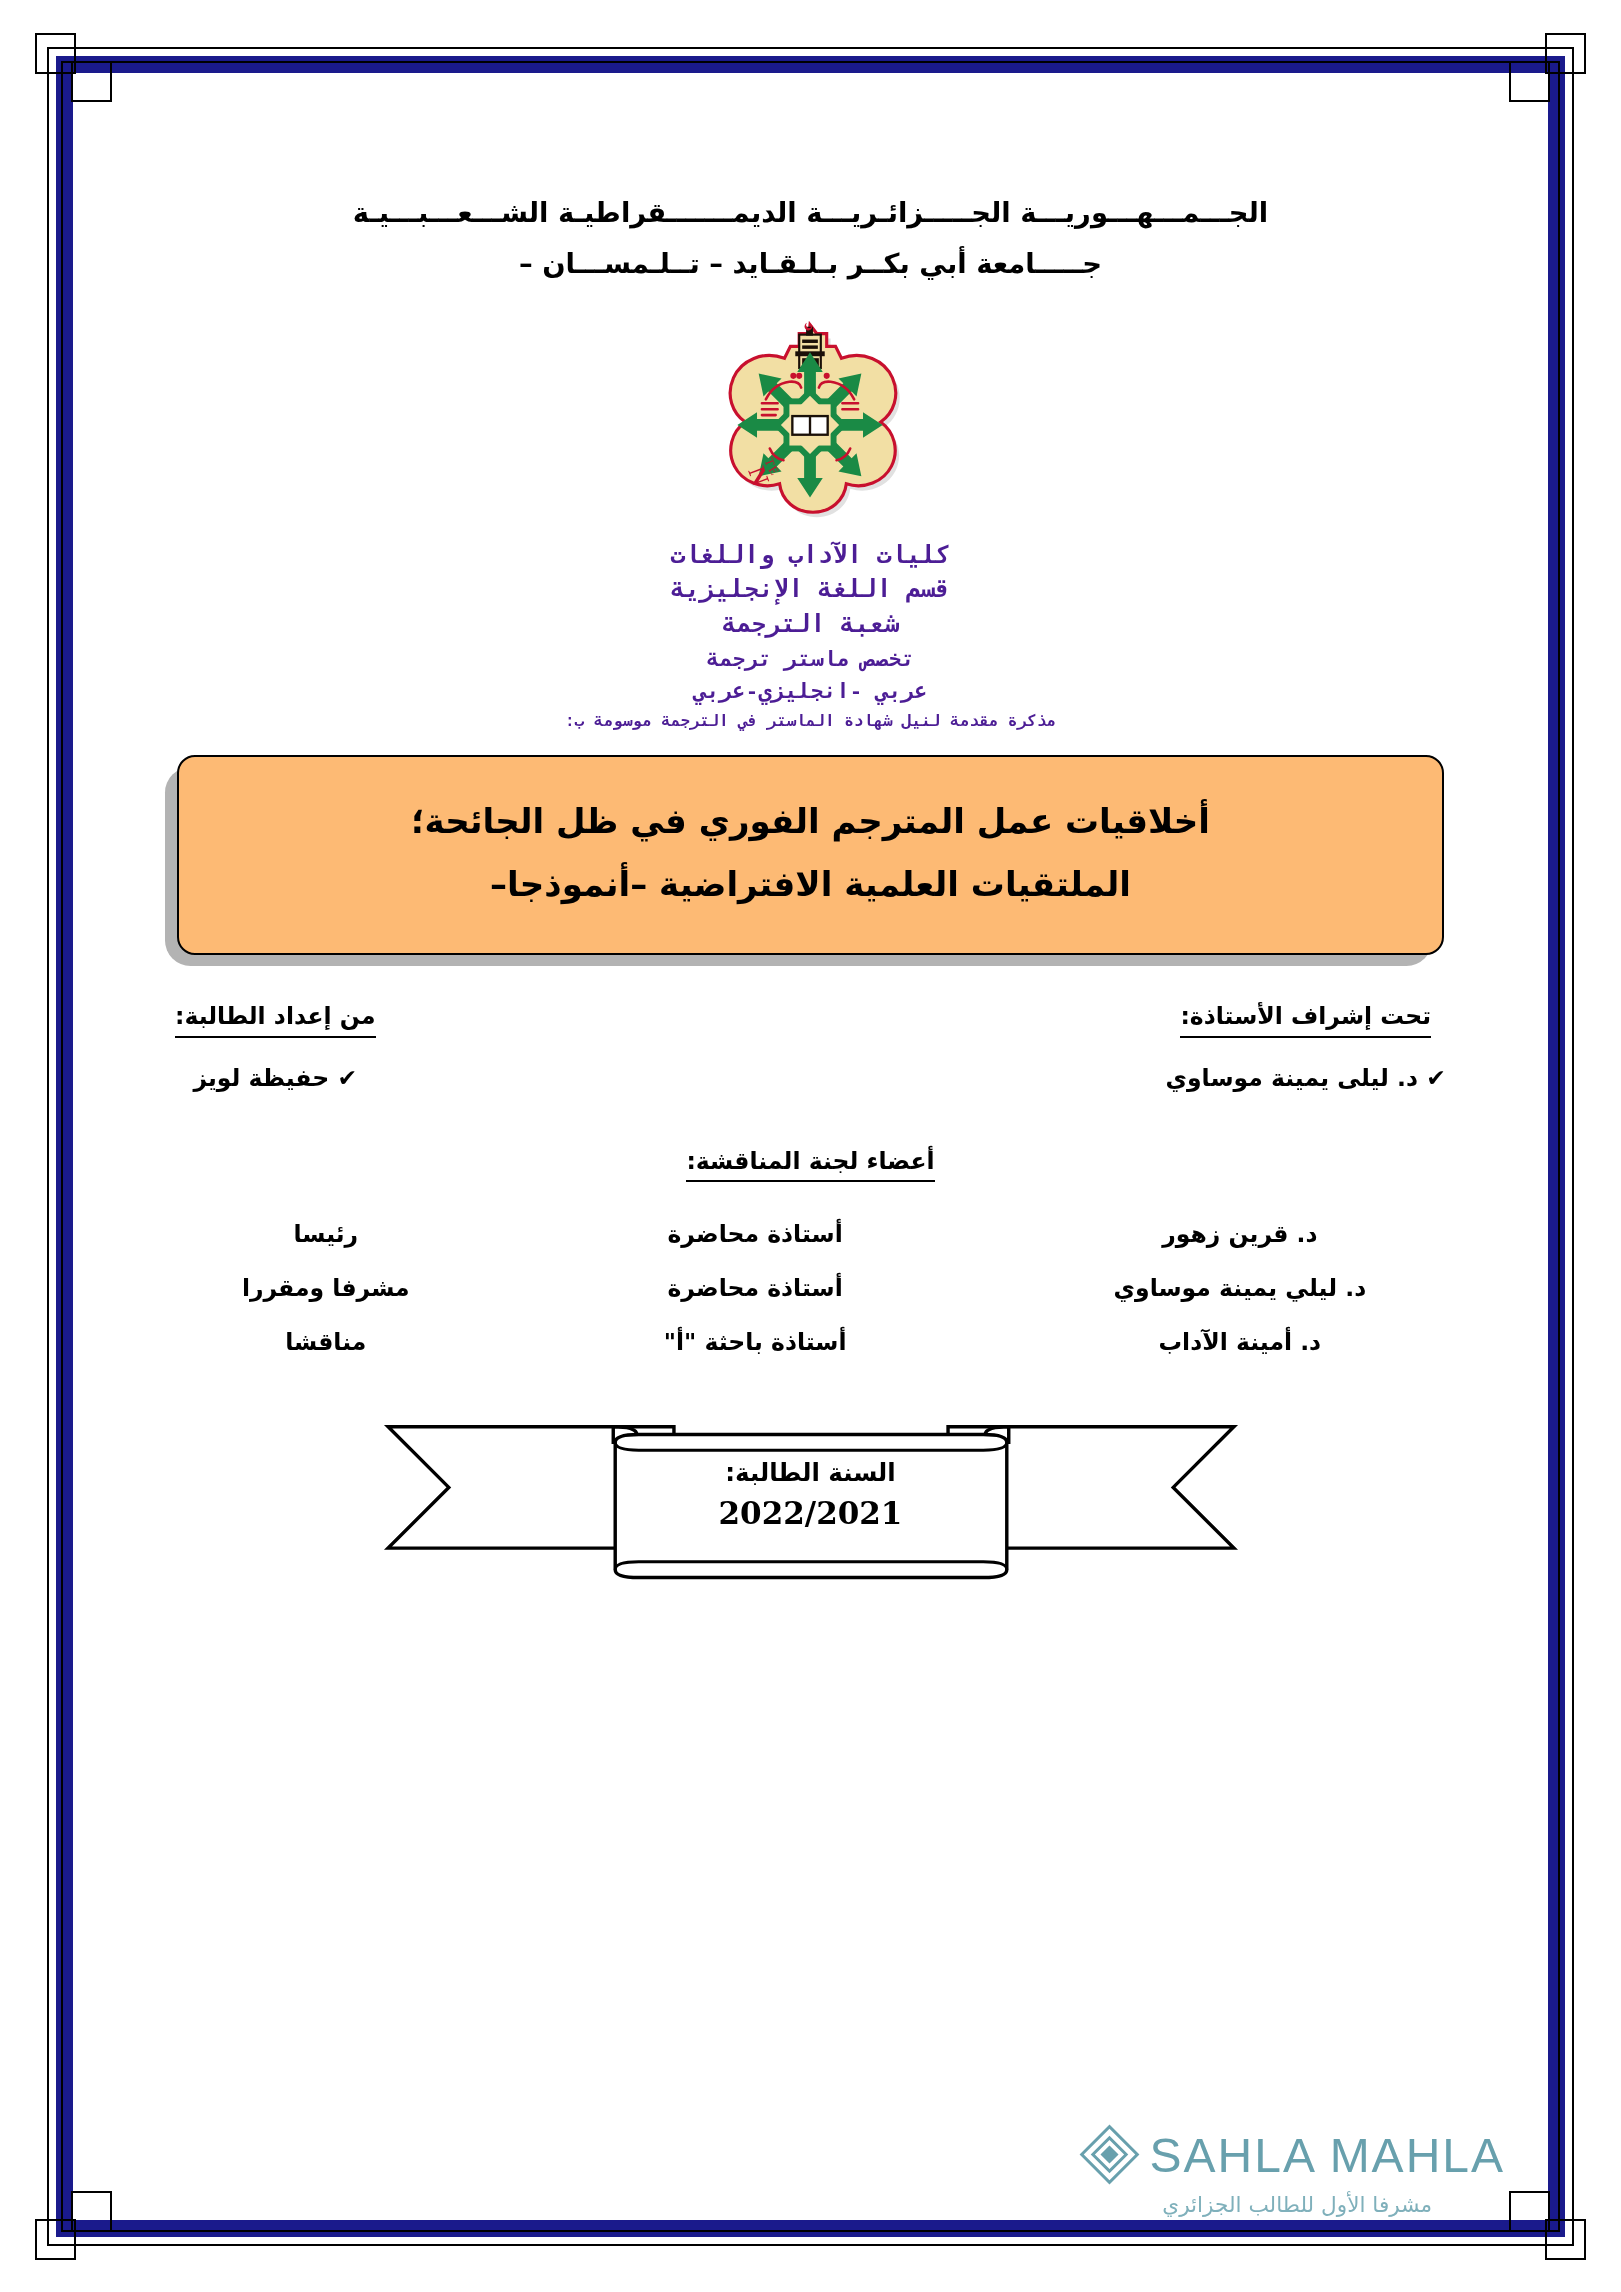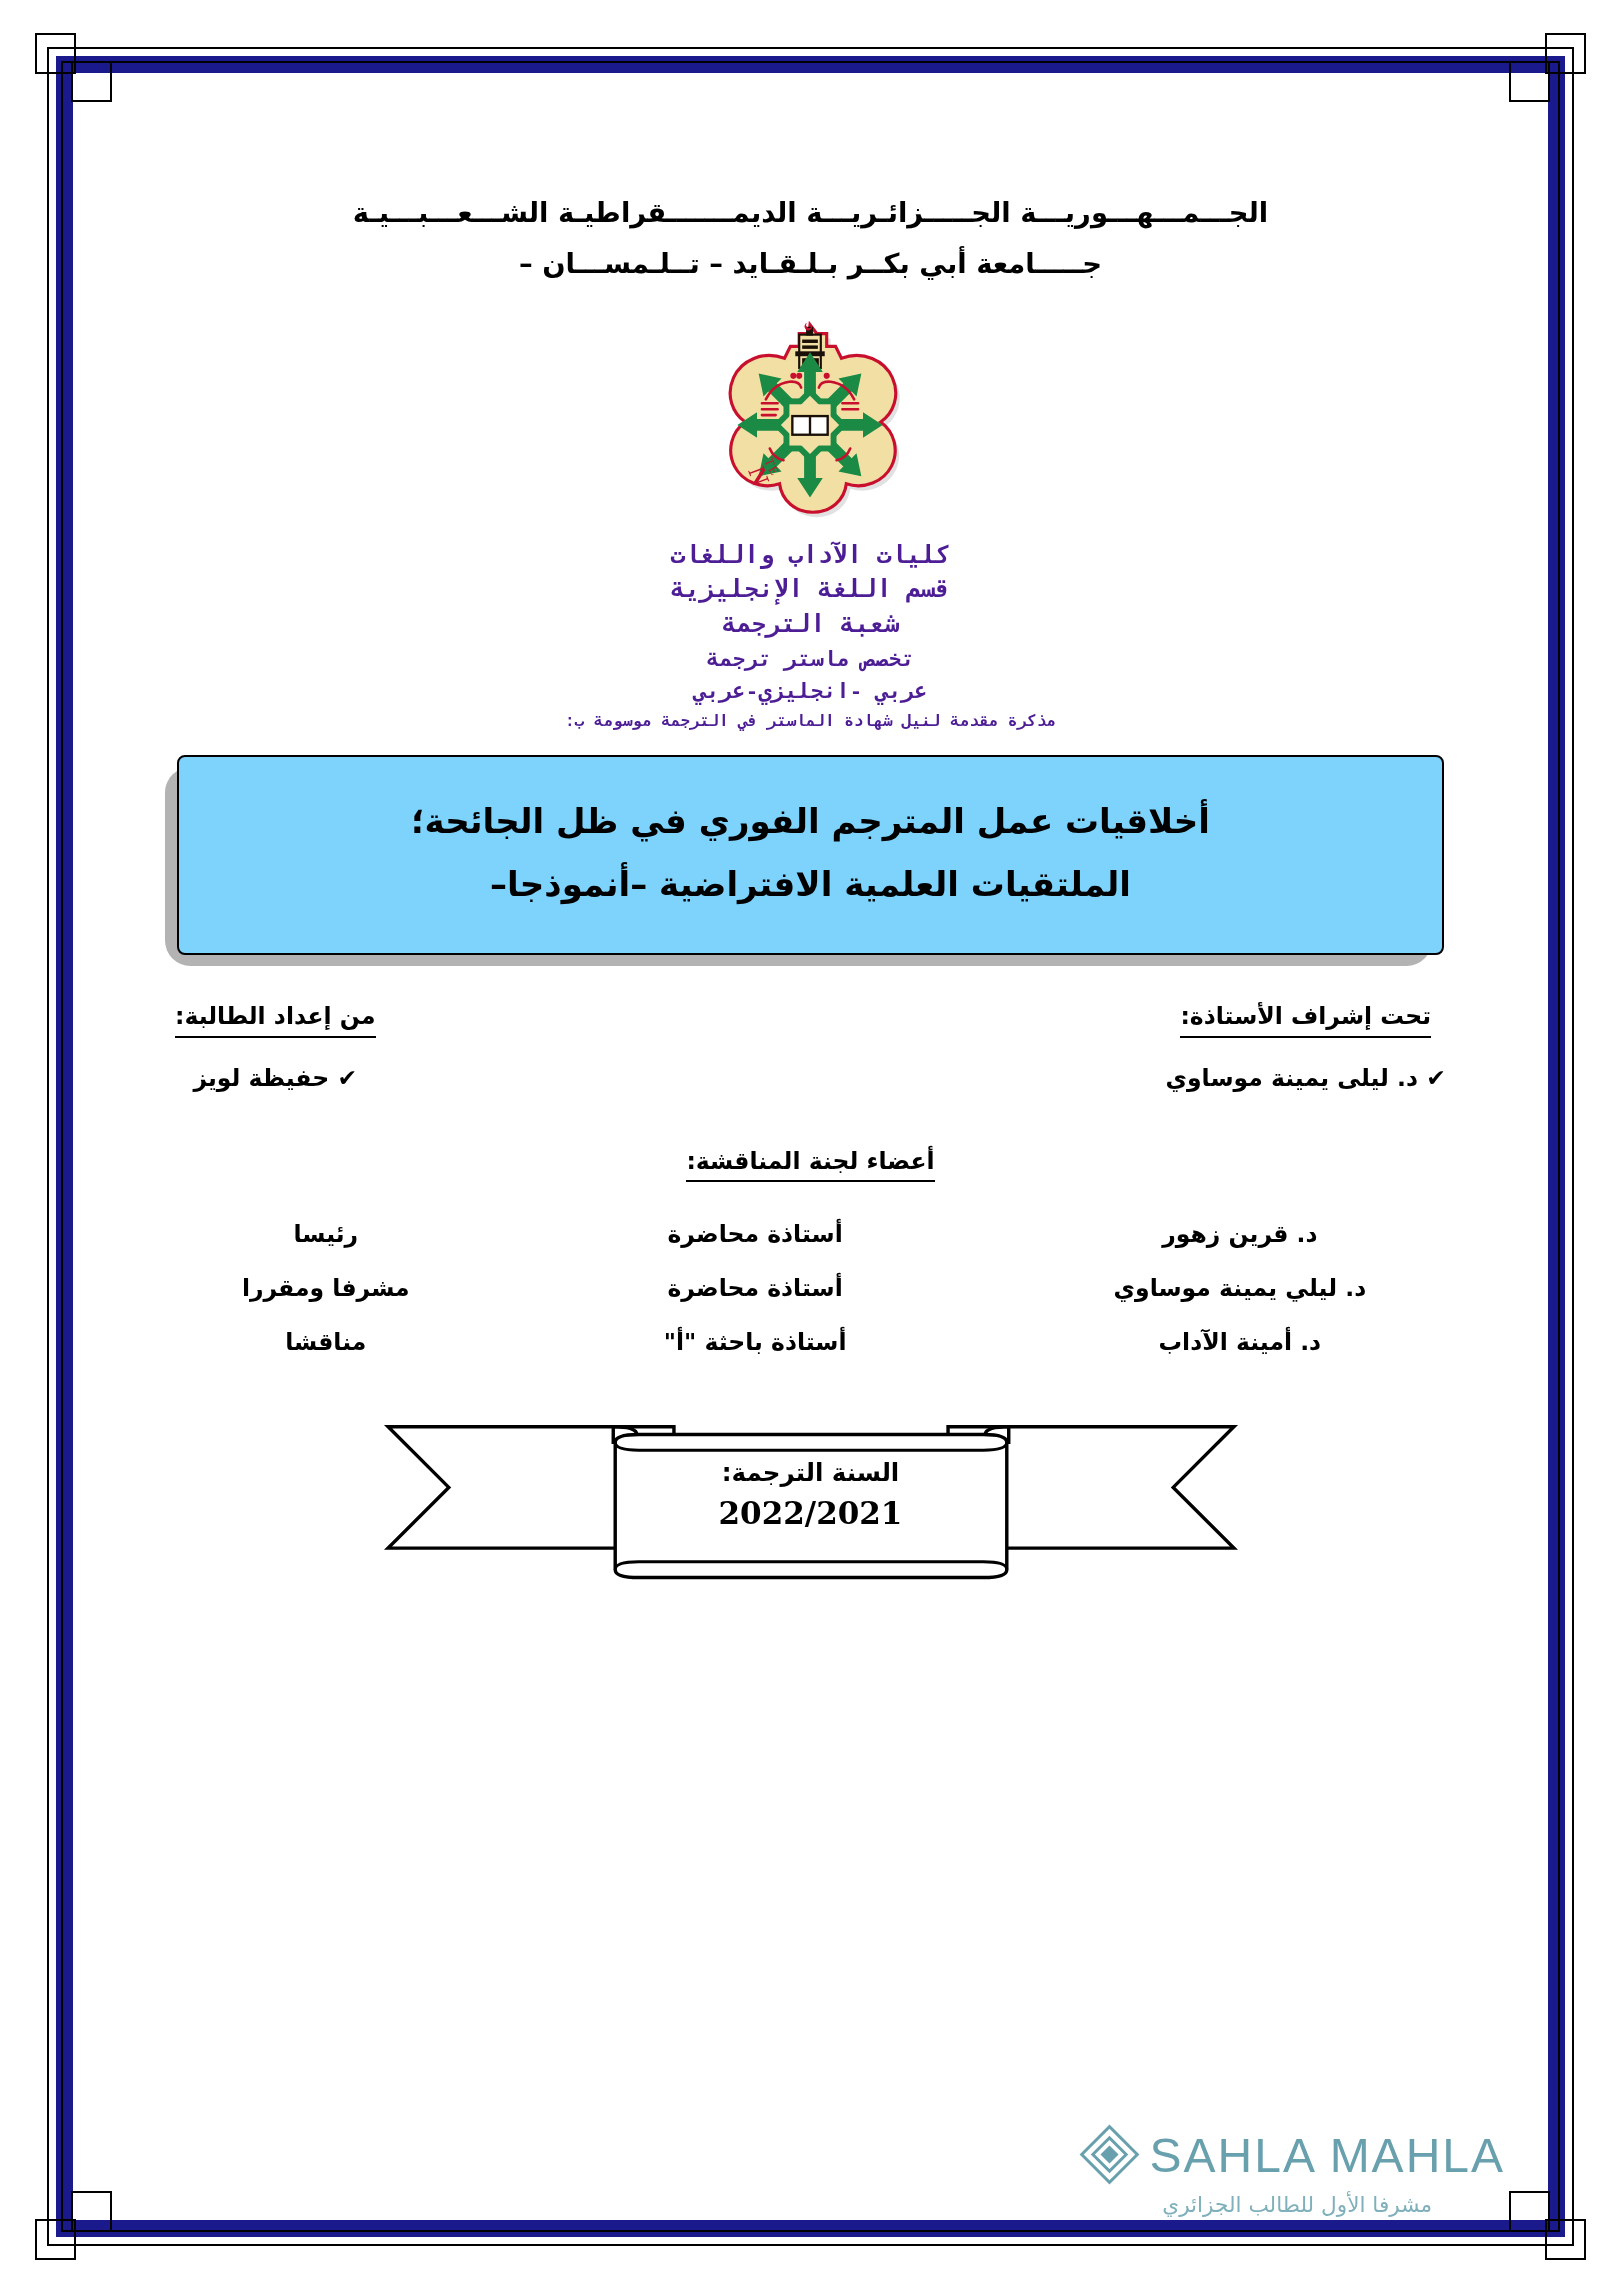--- a/index.html
+++ b/index.html
@@ -134,22 +134,22 @@
     left: -11.8px;
     top: 11.8px;
     right: 11.8px;
     bottom: -11.8px;
     background: #b3b3b3;
     border-radius: 25.5px;
   }
   .title-box {
     position: relative;
     border: 2.9px solid #000;
-    border-radius: 8px;
-    background: #7dd3fc;
+    border-radius: 18px;
+    background: #fdba74;
     padding: 33px 43px 37px 43px;
     text-align: center;
   }
   .title-box .tline {
     font-family: "DejaVu Sans", sans-serif;
     font-weight: bold;
     font-size: 34px;
     line-height: 1.85;
     color: #000;
   }
@@ -480,21 +480,21 @@
 
       <path d="M238 14 q24 0 24 8 q0 8 -24 8 L238 14 Z" fill="#ffffff" stroke="#000000" stroke-width="3.5"></path>
 
       <path d="M642 14 q-24 0 -24 8 q0 8 24 8 L642 14 Z" fill="#ffffff" stroke="#000000" stroke-width="3.5"></path>
 
       <path d="M240 30 q0 -8 24 -8 L616 22 q24 0 24 8 L640 160 q0 8 -24 8 L264 168 q-24 0 -24 -8 Z" fill="#ffffff" stroke="#000000" stroke-width="3.5" stroke-linejoin="round"></path>
       <path d="M240 30 q0 8 24 8 L616 38 q24 0 24 -8" fill="none" stroke="#000000" stroke-width="3"></path>
       <path d="M240 160 q0 -8 24 -8 L616 152 q24 0 24 8" fill="none" stroke="#000000" stroke-width="3"></path>
     </svg>
     <div class="ribbon-text">
-      <div class="ry-label">السنة الترجمة:</div>
+      <div class="ry-label">السنة الطالبة:</div>
       <div class="ry-value">2022/2021</div>
     </div>
   </div>
 
 </div>
 
 <div class="watermark">
   <div class="wm-row">
     <span class="wm-main">SAHLA MAHLA</span>
     <span class="wm-mark">

